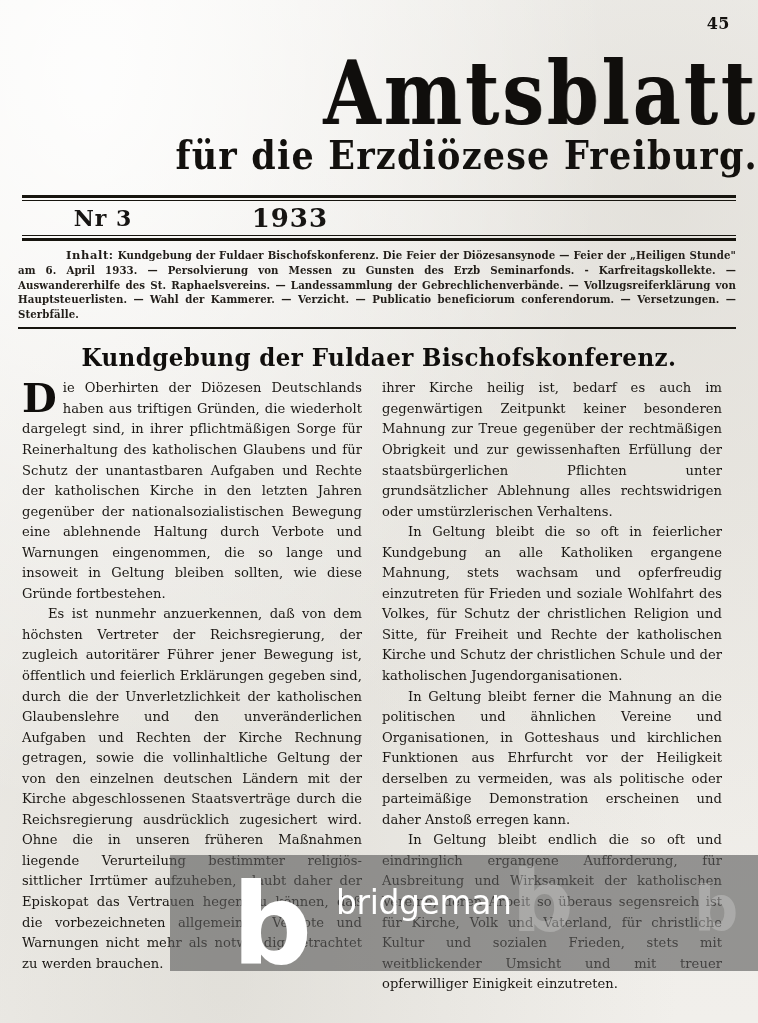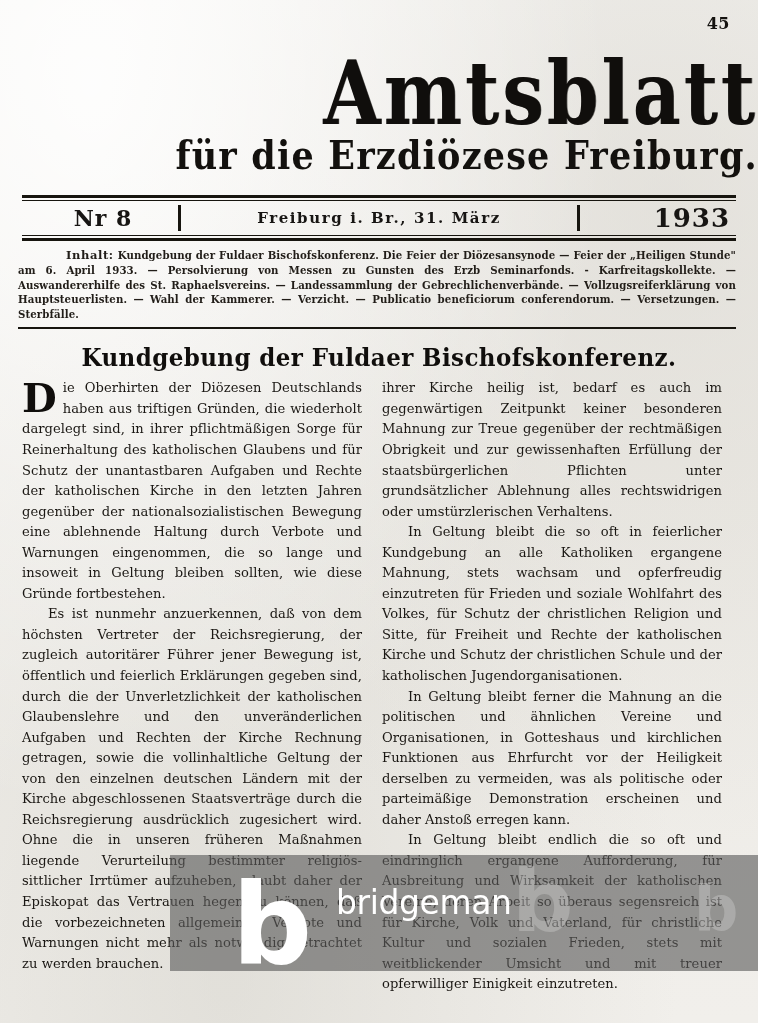--- a/index.html
+++ b/index.html
@@ -245,22 +245,21 @@
 
     <div class="folio">45</div>
 
     <div class="masthead">
       <div class="masthead-title">Amtsblatt</div>
       <div class="masthead-sub">für die Erzdiözese Freiburg.</div>
     </div>
 
     <div class="rulebar">
       <div class="rulebar-inner">
-        <div class="issue-no">Nr 8</div>
-        <div class="issue-place">Freiburg i. Br., 31. März</div>
+        <div class="issue-no">Nr 3</div>
         <div class="issue-year">1933</div>
       </div>
     </div>
 
     <div class="contents">
       <span class="contents-label">Inhalt:</span>
       <span>Kundgebung der Fuldaer Bischofskonferenz.    Die Feier der Diözesansynode — Feier der „Heiligen Stunde" am 6. April 1933. — Persolvierung von Messen zu Gunsten des Erzb Seminarfonds. - Karfreitagskollekte. — Auswandererhilfe des St. Raphaelsvereins. — Landessammlung der Gebrechlichenverbände. — Vollzugsreiferklärung von Hauptsteuerlisten. — Wahl der Kammerer. — Verzicht. — Publicatio beneficiorum conferendorum. — Versetzungen. — Sterbfälle.</span>
     </div>
 
     <div class="headline">Kundgebung der Fuldaer Bischofskonferenz.</div>

